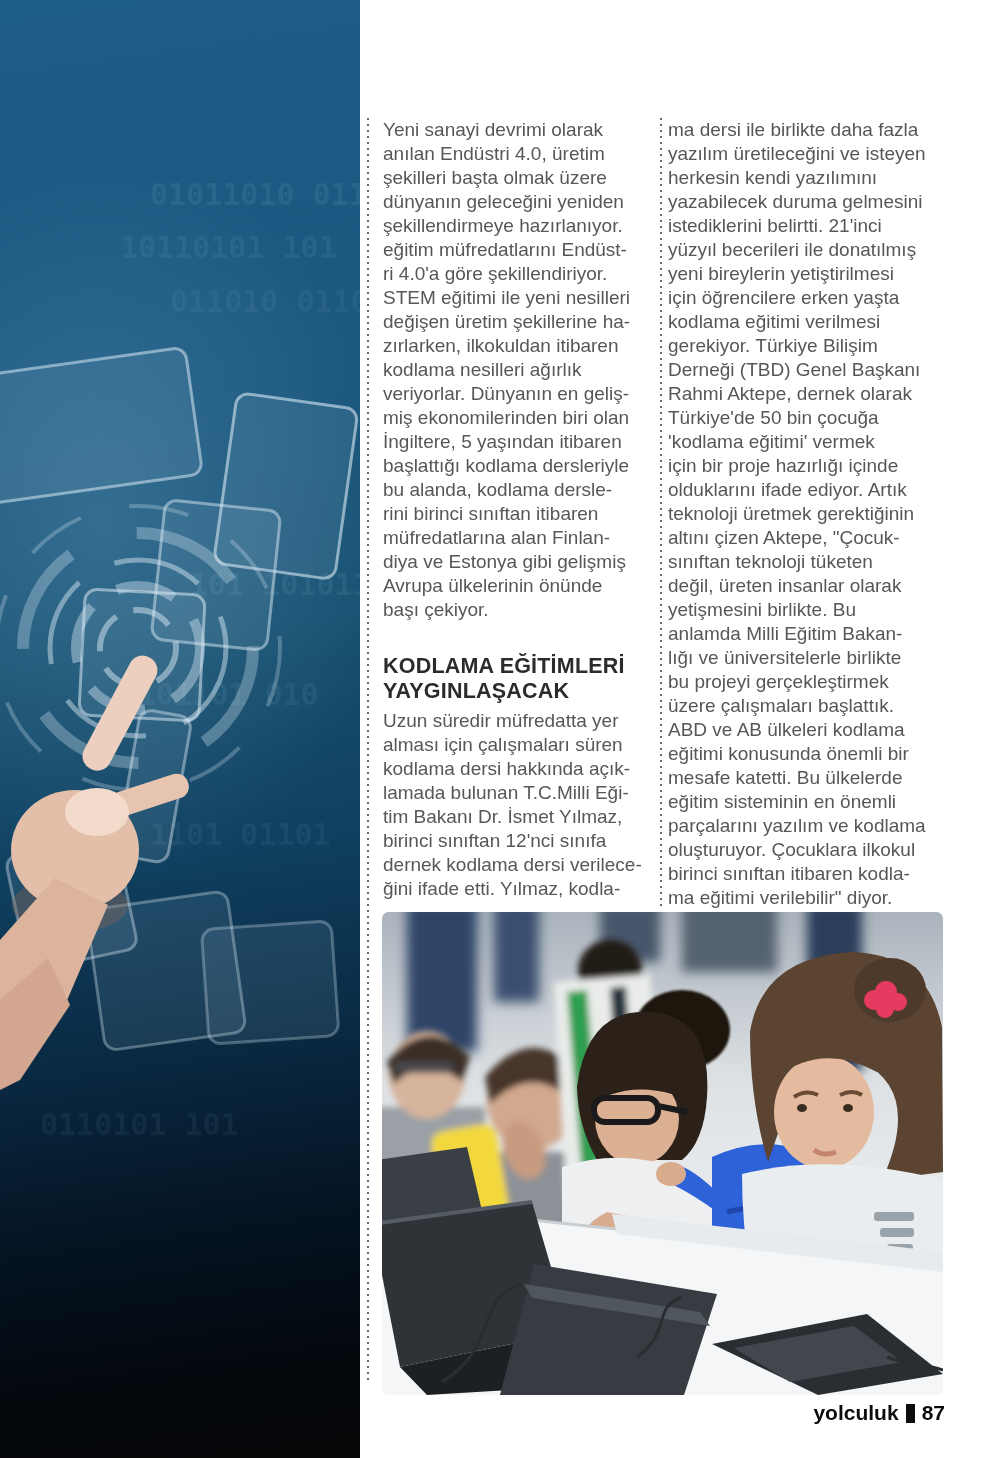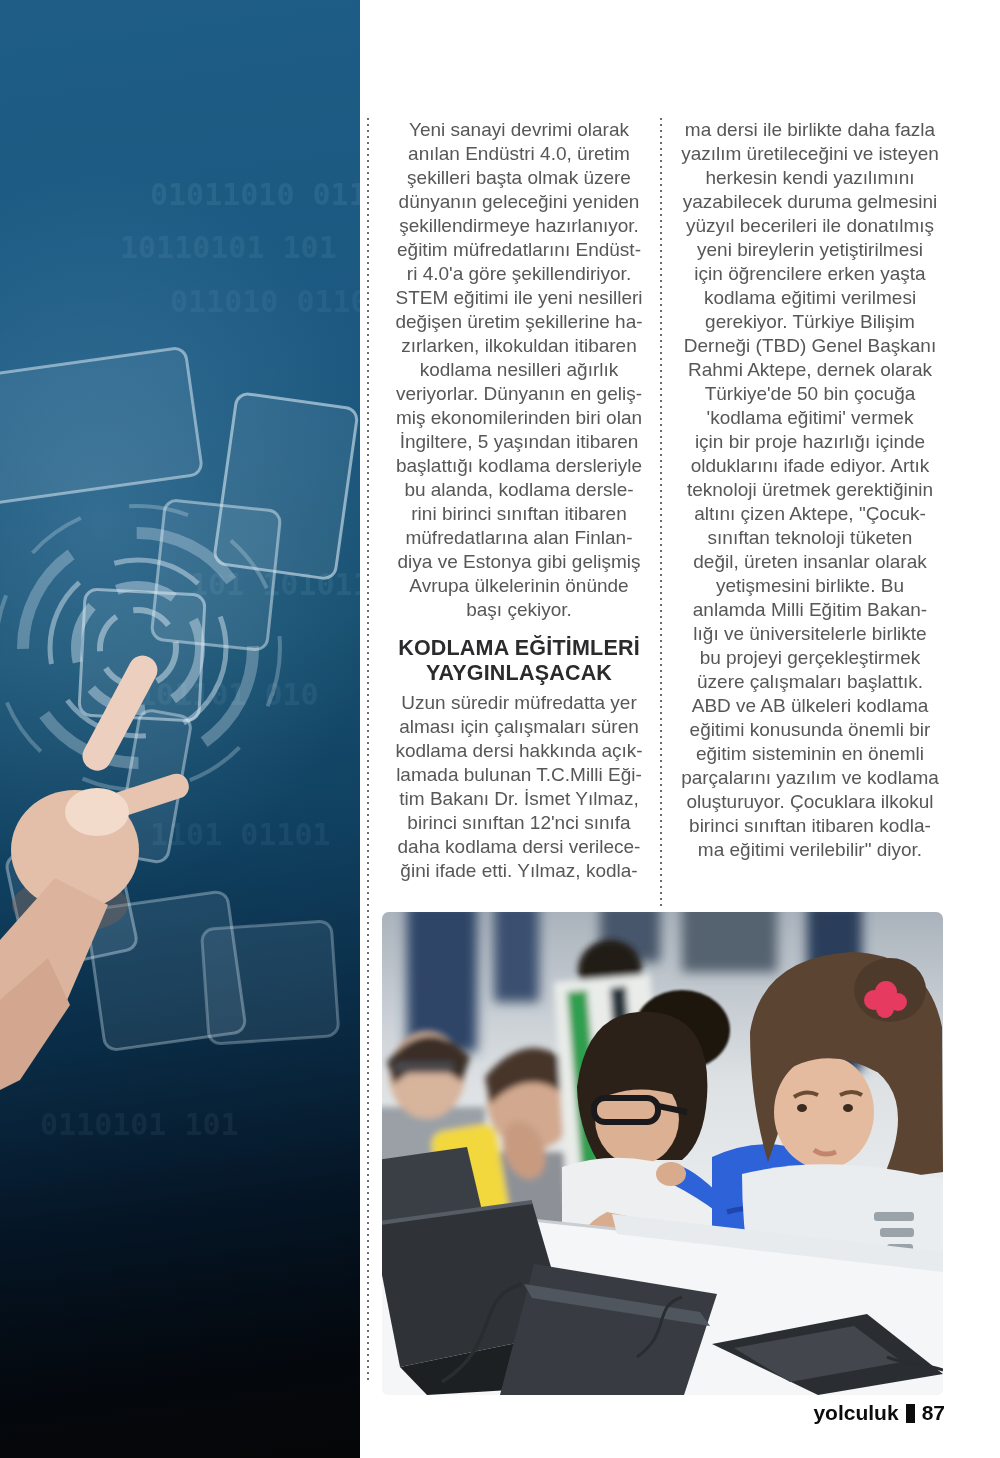--- a/index.html
+++ b/index.html
@@ -10,26 +10,26 @@
   }
   
   .tech-image{
     position:absolute;left:0;top:0;width:360px;height:1458px;overflow:hidden;
     background:
       radial-gradient(ellipse 420px 520px at 28% 36%, rgba(120,175,210,0.28), rgba(120,175,210,0) 70%),
       linear-gradient(172deg,#1e5d86 0%,#1c5880 26%,#175070 44%,#104060 58%,#0a2c46 70%,#051525 82%,#04090f 92%,#060607 100%);
   }
   .tech-image svg{position:absolute;left:0;top:0;}
   
-  .column{position:absolute;top:118px;color:#57575a;font-size:19px;line-height:24px;text-align:center;}
+  .column{position:absolute;top:118px;color:#57575a;font-size:19px;line-height:24px;}
   .col1{left:383px;width:272px;}
   .col2{left:668px;width:284px;}
   .line{white-space:nowrap;height:24px;}
   .section-heading{color:#2b2b2d;font-weight:700;font-size:21.5px;line-height:25px;
-    letter-spacing:.2px;margin-top:14px;margin-bottom:5px;}
+    letter-spacing:.2px;margin-top:32px;margin-bottom:5px;}
   .h-line{white-space:nowrap;height:25px;}
   
   .dotted-rule{
     position:absolute;width:2px;
     background-image:repeating-linear-gradient(to bottom,#6d6d6d 0 2px,transparent 2px 6px);
   }
   .rule-left{left:367px;top:118px;height:1262px;}
   .rule-mid{left:660px;top:118px;height:792px;}
   
   .classroom-photo{
@@ -121,31 +121,32 @@
       <div class="h-line">KODLAMA EĞİTİMLERİ</div>
       <div class="h-line">YAYGINLAŞACAK</div>
     </div>
   <div>
       <div class="line">Uzun süredir müfredatta yer</div>
       <div class="line">alması için çalışmaları süren</div>
       <div class="line">kodlama dersi hakkında açık-</div>
       <div class="line">lamada bulunan T.C.Milli Eği-</div>
       <div class="line">tim Bakanı Dr. İsmet Yılmaz,</div>
       <div class="line">birinci sınıftan 12'nci sınıfa</div>
-      <div class="line">daha kodlama dersi verilece-</div>
+      <div class="line">dernek kodlama dersi verilece-</div>
       <div class="line">ğini ifade etti. Yılmaz, kodla-</div>
     </div>
 </div>
 
 <div class="column col2">
   <div>
       <div class="line">ma dersi ile birlikte daha fazla</div>
       <div class="line">yazılım üretileceğini ve isteyen</div>
       <div class="line">herkesin kendi yazılımını</div>
       <div class="line">yazabilecek duruma gelmesini</div>
+      <div class="line">istediklerini belirtti. 21'inci</div>
       <div class="line">yüzyıl becerileri ile donatılmış</div>
       <div class="line">yeni bireylerin yetiştirilmesi</div>
       <div class="line">için öğrencilere erken yaşta</div>
       <div class="line">kodlama eğitimi verilmesi</div>
       <div class="line">gerekiyor. Türkiye Bilişim</div>
       <div class="line">Derneği (TBD) Genel Başkanı</div>
       <div class="line">Rahmi Aktepe, dernek olarak</div>
       <div class="line">Türkiye'de 50 bin çocuğa</div>
       <div class="line">'kodlama eğitimi' vermek</div>
       <div class="line">için bir proje hazırlığı içinde</div>
@@ -154,20 +155,21 @@
       <div class="line">altını çizen Aktepe, "Çocuk-</div>
       <div class="line">sınıftan teknoloji tüketen</div>
       <div class="line">değil, üreten insanlar olarak</div>
       <div class="line">yetişmesini birlikte. Bu</div>
       <div class="line">anlamda Milli Eğitim Bakan-</div>
       <div class="line">lığı ve üniversitelerle birlikte</div>
       <div class="line">bu projeyi gerçekleştirmek</div>
       <div class="line">üzere çalışmaları başlattık.</div>
       <div class="line">ABD ve AB ülkeleri kodlama</div>
       <div class="line">eğitimi konusunda önemli bir</div>
+      <div class="line">mesafe katetti. Bu ülkelerde</div>
       <div class="line">eğitim sisteminin en önemli</div>
       <div class="line">parçalarını yazılım ve kodlama</div>
       <div class="line">oluşturuyor. Çocuklara ilkokul</div>
       <div class="line">birinci sınıftan itibaren kodla-</div>
       <div class="line">ma eğitimi verilebilir" diyor.</div>
     </div>
 </div>
 
 <div class="classroom-photo">
   <svg width="561" height="483" viewBox="0 0 561 483">

